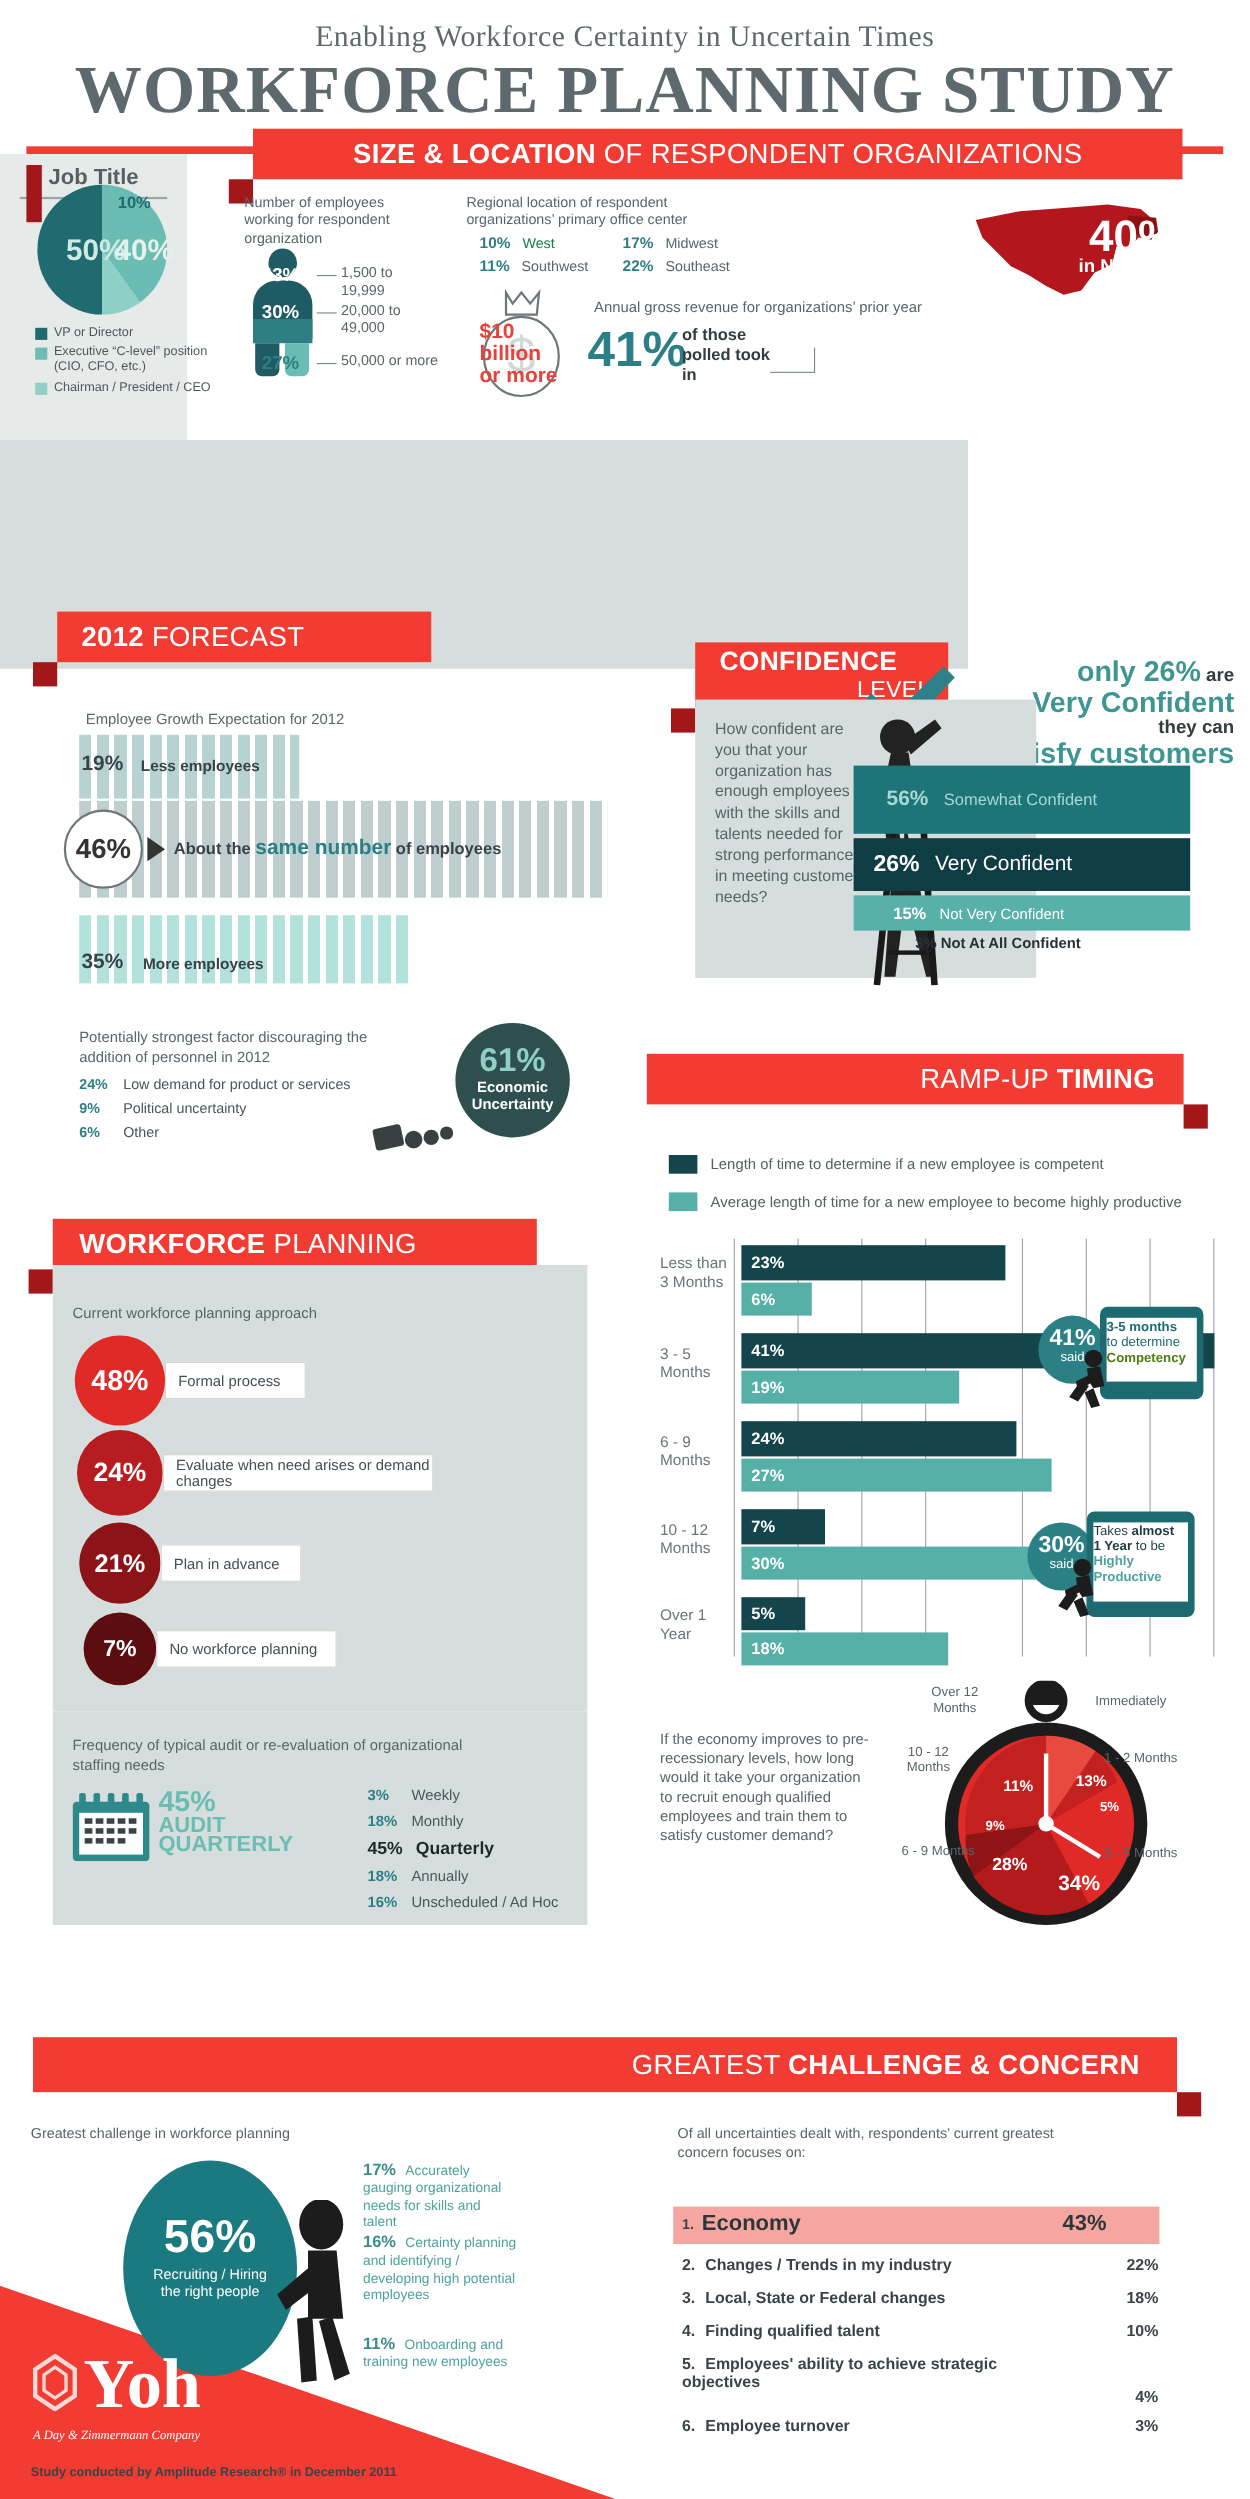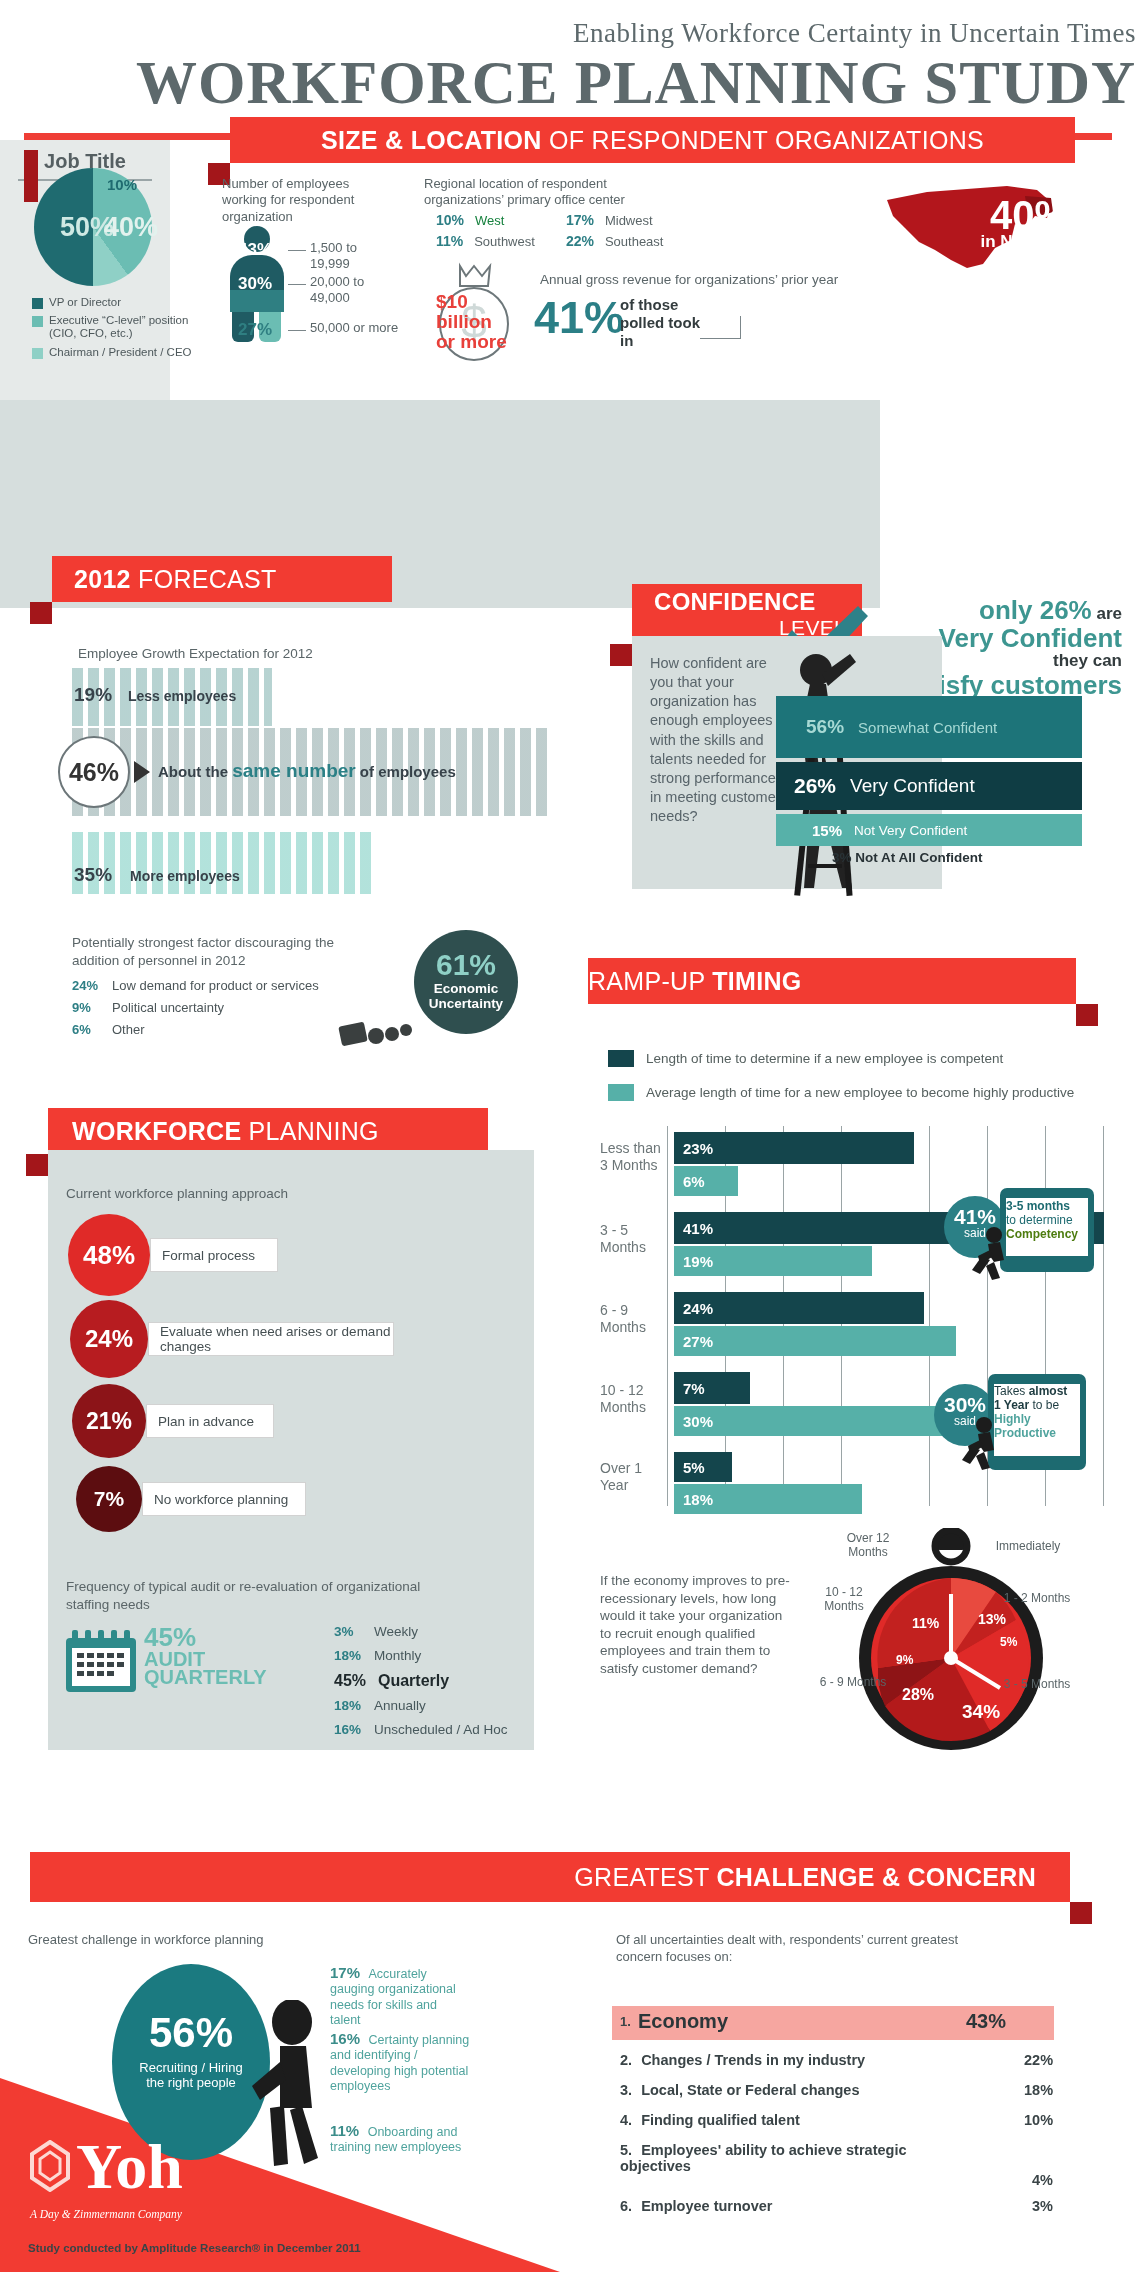--- a/index.html
+++ b/index.html
@@ -4,21 +4,21 @@
 <style>
   * { box-sizing: border-box; margin:0; padding:0; }
   body {
     width:1136px; height:2272px; background:#ffffff;
     font-family:"Liberation Sans", sans-serif;
     color:#4b5558; position:relative; overflow:hidden;
   }
   .page { position:relative; width:1136px; height:2272px; }
 
   
-  .hdr { text-align:right; padding-top:18px; }
+  .hdr { text-align:center; padding-top:18px; }
   .hdr-sub {
     font-family:"Liberation Serif", serif; font-size:27px; color:#5d696c;
     letter-spacing:.5px;
   }
   .hdr-title {
     font-family:"Liberation Serif", serif; font-weight:bold; font-size:61px;
     color:#5d696c; letter-spacing:1px; line-height:1.05; margin-top:2px;
   }
   .rule-red { height:7px; background:#ef3e36; margin:18px 24px 0 24px; }
 
@@ -329,21 +329,21 @@
     <div style="color:#fff;font-size:19px;margin-left:14px;">Very Confident</div>
   </div>
   <div class="cbar" style="left:776px;top:814px;width:306px;height:32px;background:#57b1a9;">
     <div class="cp" style="color:#fff;font-size:15px;margin-left:36px;">15%</div>
     <div style="color:#fff;font-size:13.5px;margin-left:12px;">Not Very Confident</div>
   </div>
   <div style="position:absolute;left:832px;top:850px;font-size:13.5px;font-weight:bold;color:#283236;">
     <span>3%</span><span> Not At All Confident</span>
   </div>
 
-  <div class="ribbon" style="left:588px;top:958px;width:488px;justify-content:flex-start;">
+  <div class="ribbon" style="left:588px;top:958px;width:488px;justify-content:flex-end;padding-right:26px;">
     <div class="fold-r"></div>
     <div class="rtxt"><span class="rlight">RAMP-UP </span><span>TIMING</span></div>
   </div>
 
   <div class="lgsw" style="left:608px;top:1050px;background:#14454c;"></div>
   <div class="lg2" style="left:646px;top:1051px;">Length of time to determine if a new employee is competent</div>
   <div class="lgsw" style="left:608px;top:1084px;background:#56b0a8;"></div>
   <div class="lg2" style="left:646px;top:1085px;">Average length of time for a new employee to become highly productive</div>
 
   <div class="gridline" style="left:667px;top:1126px;height:380px;"></div>

